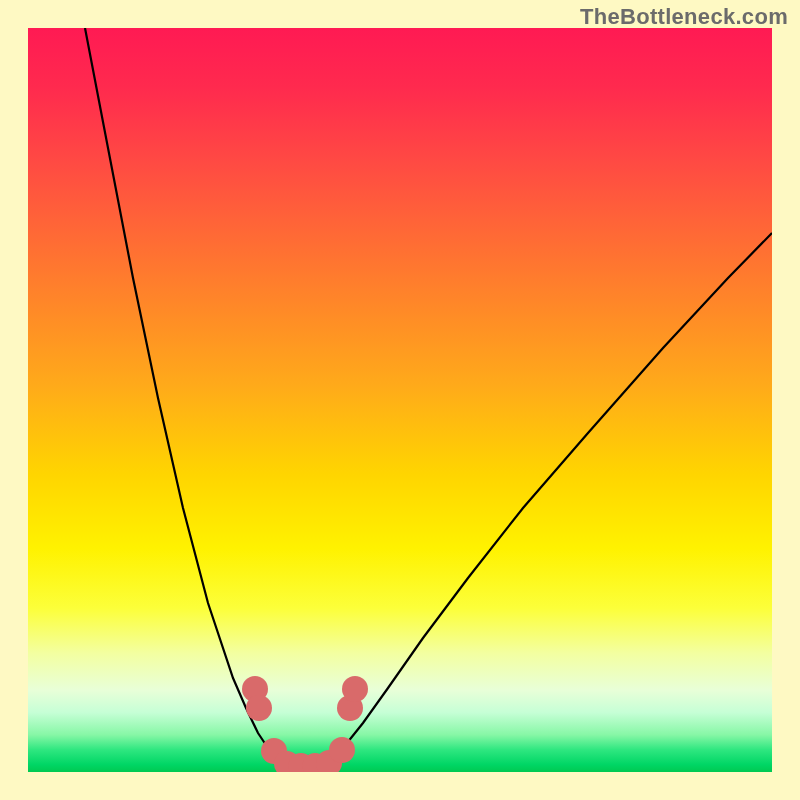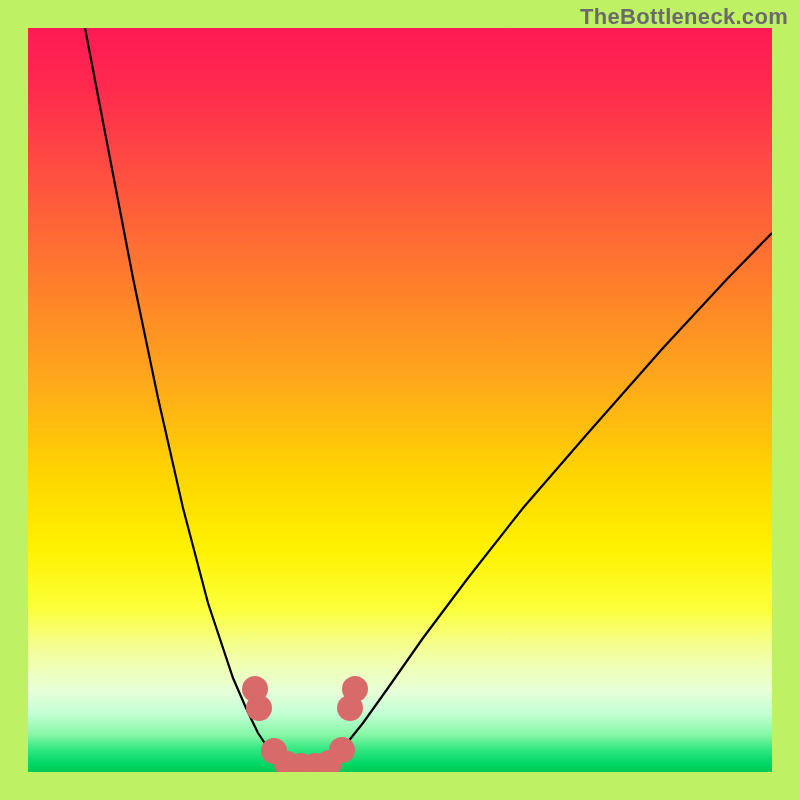--- a/index.html
+++ b/index.html
@@ -10,21 +10,21 @@
     overflow: hidden;
     background: #000;
     font-family: Arial, Helvetica, sans-serif;
   }
   .frame {
     position: absolute;
     left: 0;
     top: 0;
     width: 800px;
     height: 800px;
-    background: #bef264;
+    background: #fef9c3;
   }
   .plot {
     position: absolute;
     left: 28px;
     top: 28px;
     width: 744px;
     height: 744px;
     background: linear-gradient(
       to bottom,
       #ff1a53 0%,

